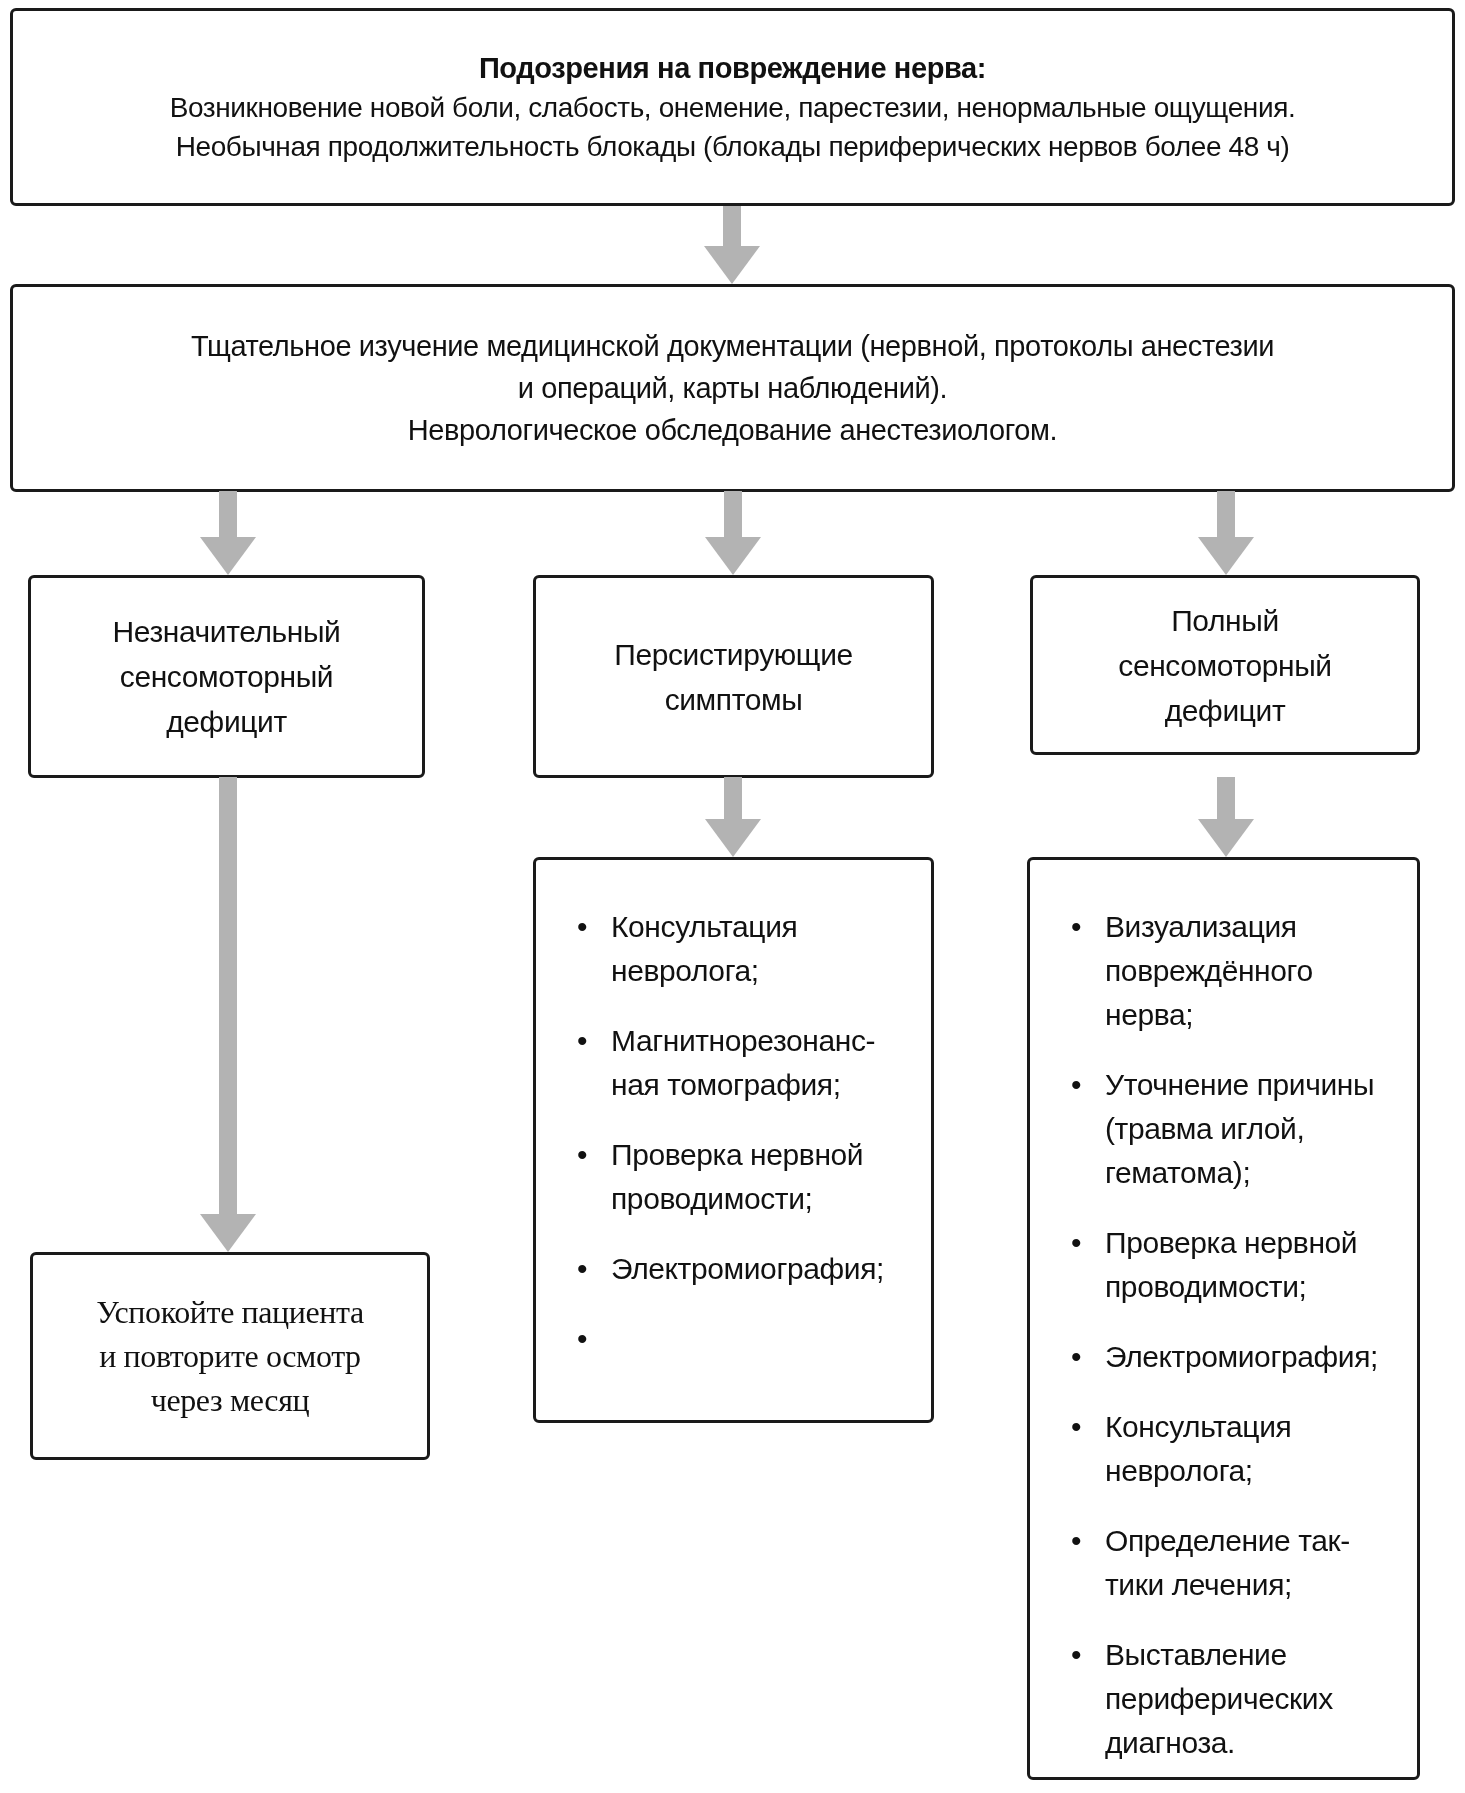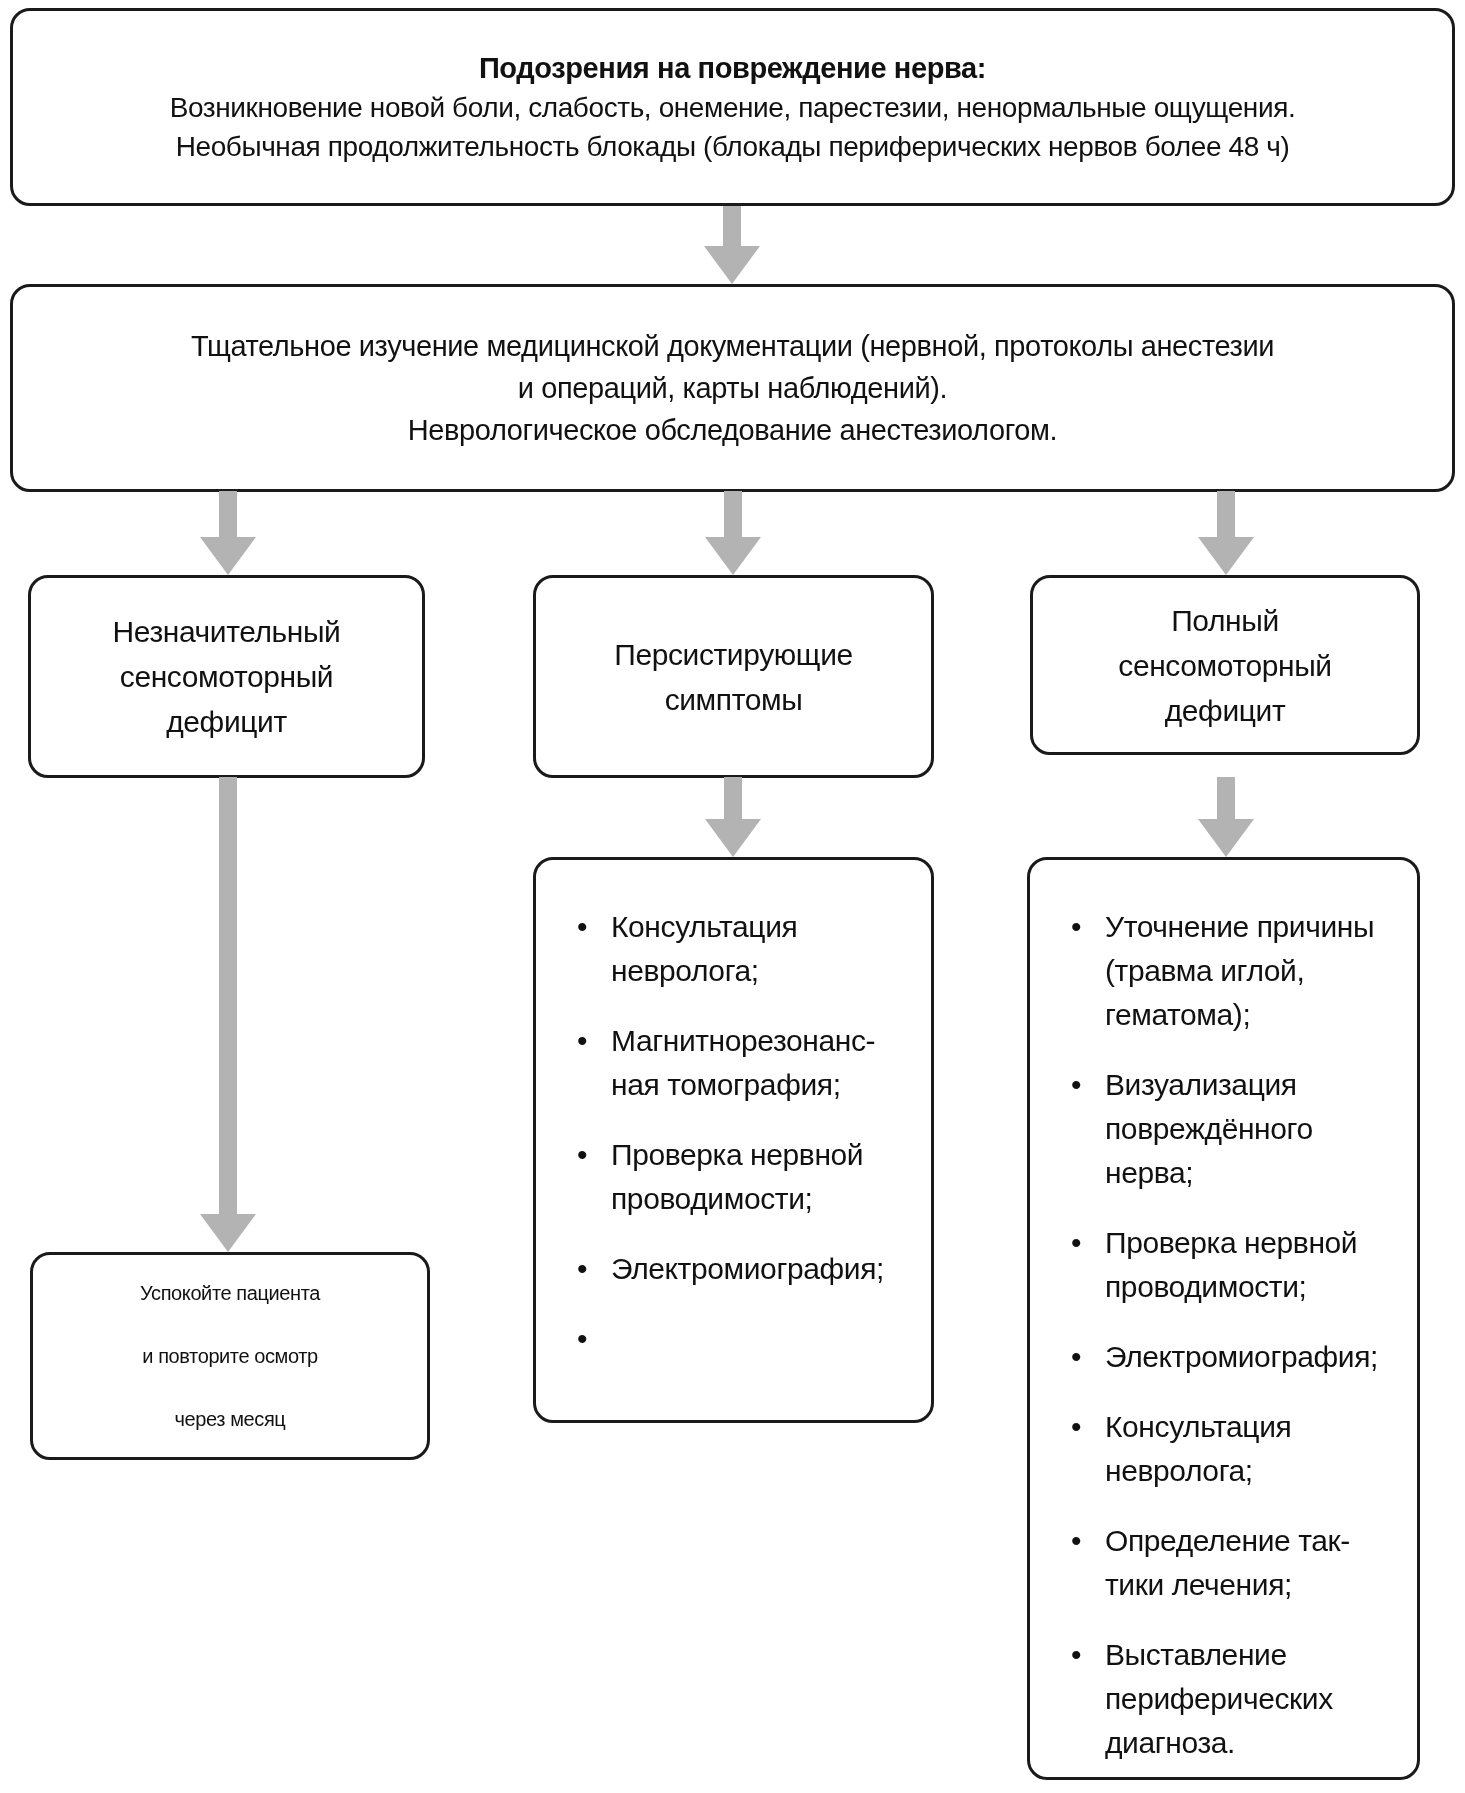--- a/index.html
+++ b/index.html
@@ -14,21 +14,21 @@
     background: var(--background, #ffffff);
     color: var(--text, #111111);
     font-family: "Liberation Sans", sans-serif;
     overflow: hidden;
   }
   .node {
     position: absolute;
     box-sizing: border-box;
     background: var(--background, #ffffff);
     border: 3.5px solid var(--border, #1a1a1a);
-    border-radius: 20px;
+    border-radius: 6px;
   }
   .node.centered {
     display: flex;
     flex-direction: column;
     align-items: center;
     justify-content: center;
     text-align: center;
   }
   .txt {
     white-space: pre-line;
@@ -41,22 +41,23 @@
   }
   .wide-body {
     font-size: 28px;
     line-height: 39px;
   }
   .branch-label {
     font-size: 30px;
     line-height: 45px;
   }
   .outcome-label {
-    font-size: 20px;
-    line-height: 63px;
+    font-size: 32px;
+    line-height: 44px;
+    font-family: Liberation Serif, serif;
   }
   
   .arrow {
     position: absolute;
     width: 56px;
     display: flex;
     flex-direction: column;
     align-items: center;
   }
   .arrow .shaft {
@@ -191,29 +192,29 @@
       <li>
         <span class="marker"></span>
       </li>
     </ul>
   </div>
 
   <div class="node" style="left:1027px; top:857px; width:393px; height:923px;">
     <ul class="plan">
       <li>
         <span class="marker"></span>
+        <span class="li-text">Визуализация
+повреждённого
+нерва;</span>
+      </li>
+      <li>
+        <span class="marker"></span>
         <span class="li-text">Уточнение причины
 (травма иглой,
 гематома);</span>
-      </li>
-      <li>
-        <span class="marker"></span>
-        <span class="li-text">Визуализация
-повреждённого
-нерва;</span>
       </li>
       <li>
         <span class="marker"></span>
         <span class="li-text">Проверка нервной
 проводимости;</span>
       </li>
       <li>
         <span class="marker"></span>
         <span class="li-text">Электромиография;</span>
       </li>

